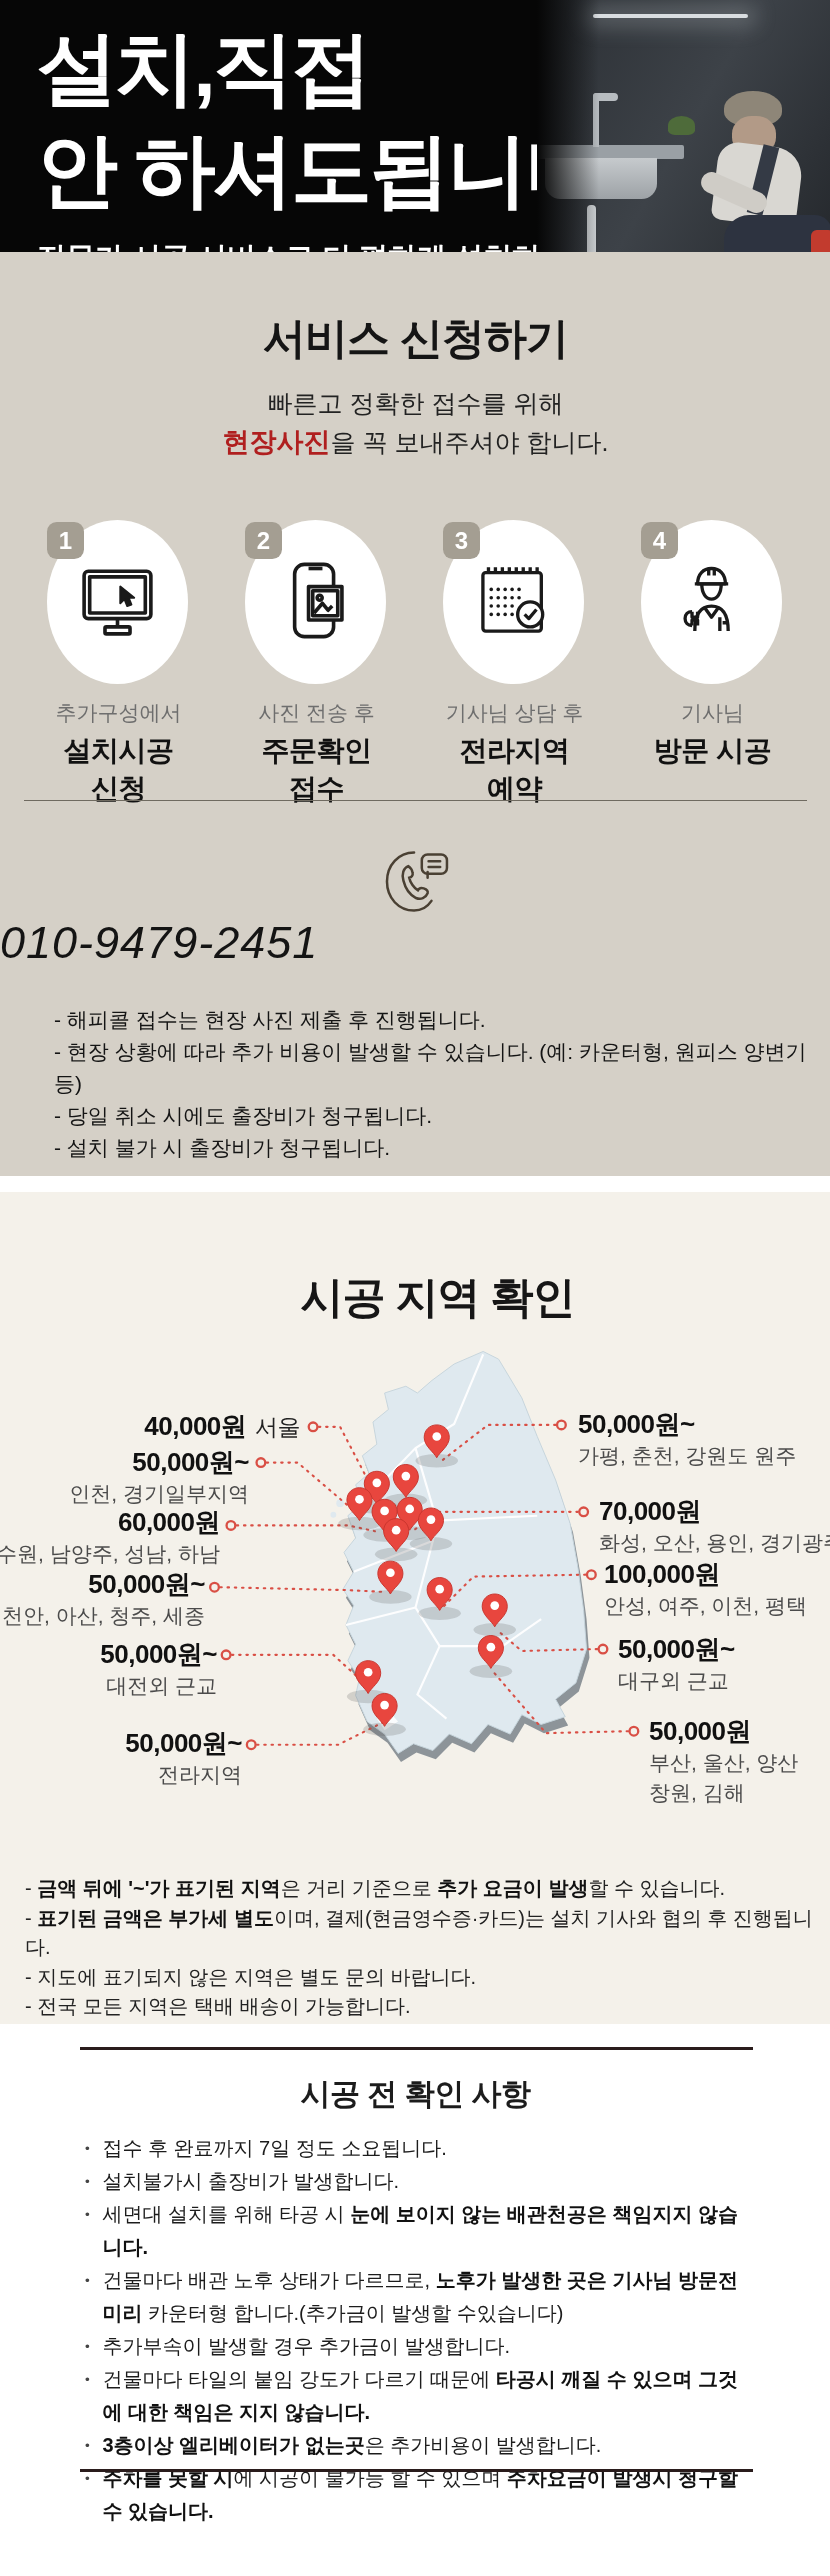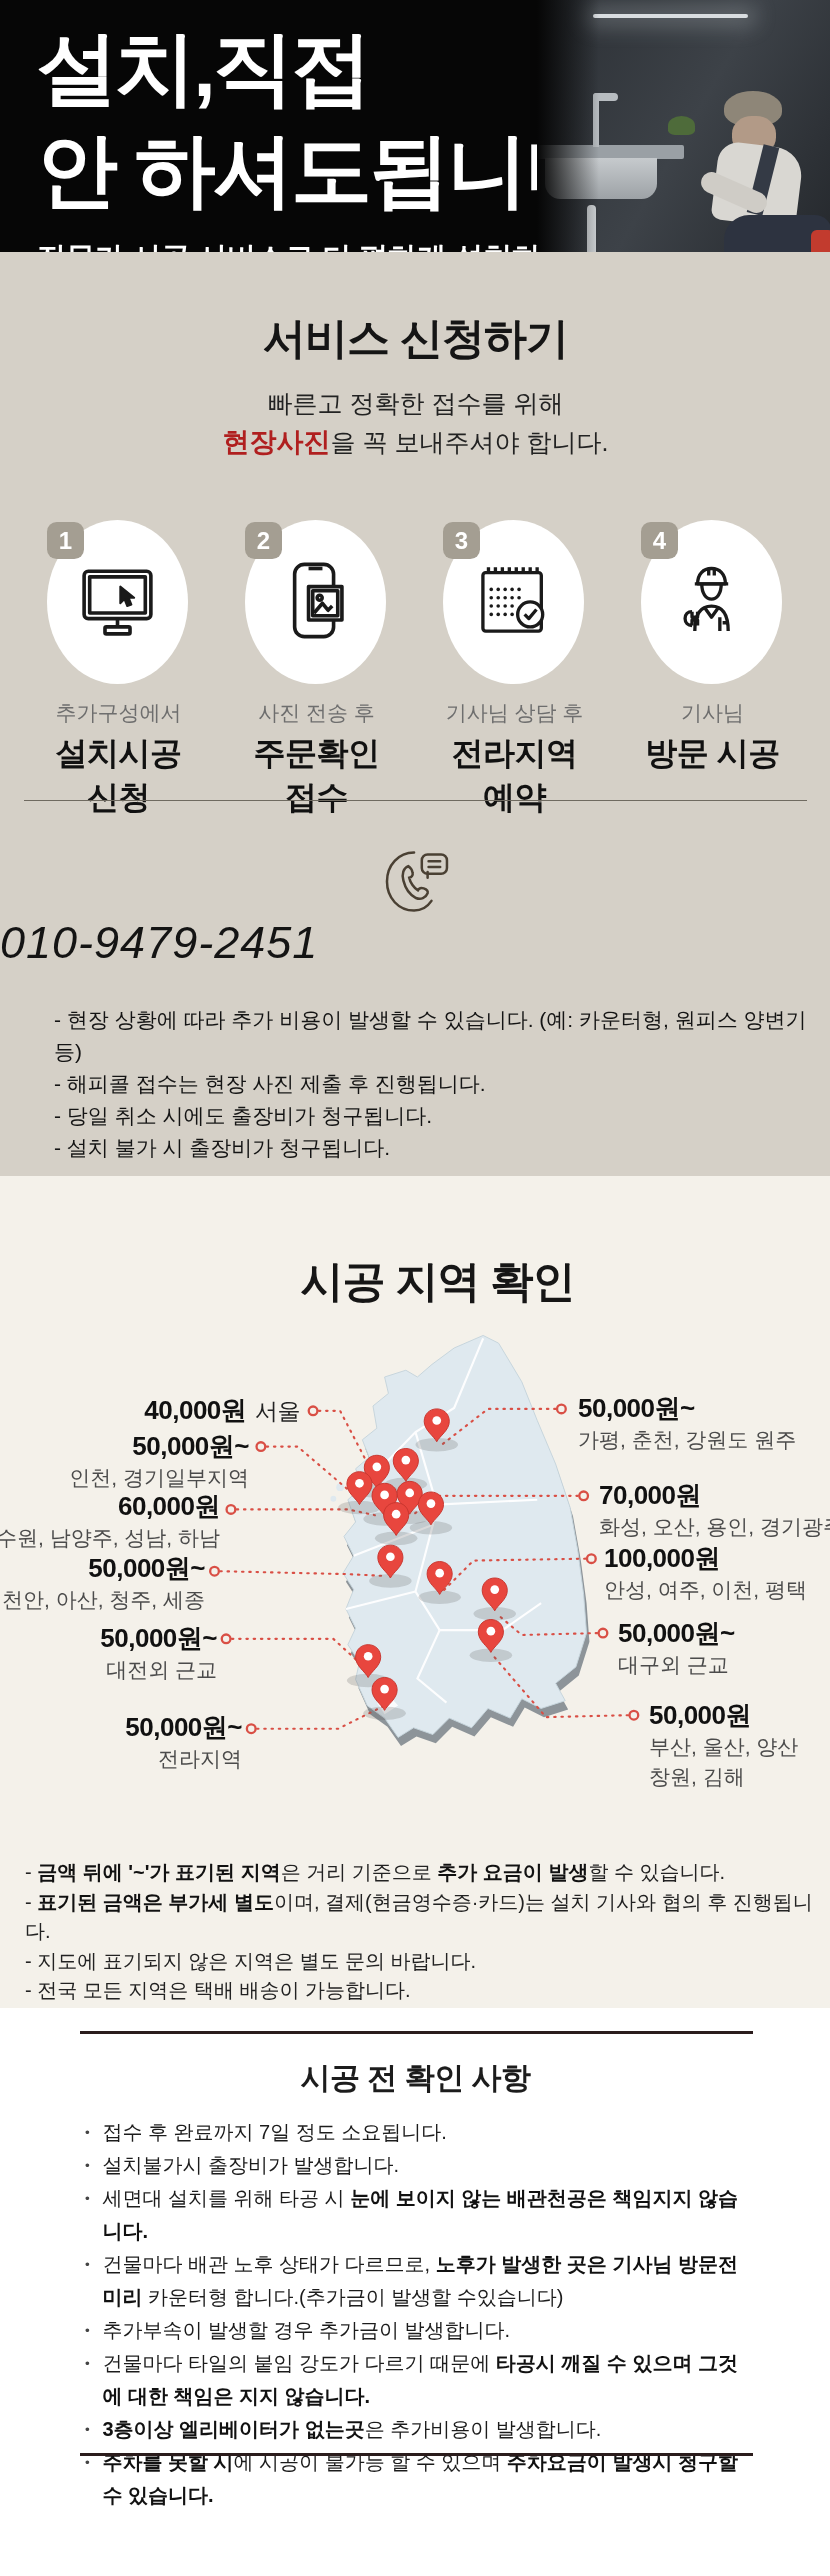--- a/index.html
+++ b/index.html
@@ -39,32 +39,32 @@
   .apply h2{margin:0;padding-top:58px;text-align:center;font-size:43px;font-weight:800;letter-spacing:-1px;}
   .apply-sub{margin:15.5px 0 0;text-align:center;font-size:25px;line-height:39px;color:#222;}
   .apply-sub .red{color:#b01f1f;font-weight:800;font-size:27px;}
   .steps{position:absolute;left:0;top:268px;width:100%;display:flex;justify-content:center;gap:55px;}
   .step{width:143px;text-align:center;}
   .egg{position:relative;width:141px;height:164px;background:#fff;border-radius:50%;
        display:flex;align-items:center;justify-content:center;}
   .badge{position:absolute;left:0;top:1.9px;width:37px;height:37px;border-radius:9.7px;background:#a49e92;
          color:#fff;font-size:24px;font-weight:700;line-height:37px;text-align:center;}
   .step-l1{margin-top:14.5px;font-size:21px;color:#6e6e6e;}
-  .step-l2{margin-top:5.8px;font-size:32px;font-weight:800;color:#111;letter-spacing:-0.5px;}
+  .step-l2{margin-top:5.8px;font-size:28px;font-weight:800;color:#111;letter-spacing:-0.5px;}
   .apply-divider{position:absolute;left:24px;right:24px;top:548px;height:0;border:none;
                  border-top:1.9px solid #6f6a60;margin:0;}
   .phone-icon{position:absolute;top:587px;left:50%;transform:translateX(-50%);}
   .phone-number{position:absolute;top:665px;width:100%;font-size:45px;font-weight:400;
                 letter-spacing:1px;color:#141414;font-style:italic;}
   .apply-notes{position:absolute;left:54px;top:752px;margin:0;padding:0;list-style:none;
                font-size:21px;line-height:32px;color:#141414;}
 
   
   .region{position:relative;height:832px;background:#f4f1ea;color:#161616;}
-  .region h2{margin:0;padding-top:77px;text-align:center;font-size:43px;font-weight:800;letter-spacing:-1px;padding-left:44px;}
+  .region h2{margin:16px;padding-top:77px;text-align:center;font-size:43px;font-weight:800;letter-spacing:-1px;padding-left:44px;}
   .map-svg{position:absolute;left:0;top:0;width:831px;height:832px;}
   .rlabel{position:absolute;white-space:nowrap;}
   .rlabel .price{font-size:26px;font-weight:800;color:#111;line-height:31px;letter-spacing:-0.5px;}
   .rlabel .seoul-inline{font-size:23px;font-weight:400;color:#222;margin-left:8.7px;}
   .rlabel .rgn{font-size:21px;color:#4b4b4b;line-height:28px;margin-top:1.9px;}
   .ll{text-align:right;}
   .region-notes{position:absolute;left:25px;top:682px;margin:0;padding:0;list-style:none;
                 font-size:20px;line-height:29.5px;color:#222;}
   .region-notes b,.precheck b{font-weight:800;color:#111;}
 
@@ -221,22 +221,22 @@
         <path d="M44 14 C28 14 16 27 16 44 C16 61 28 74 44 74 C52 74 58 70 62 64"></path>
         <path d="M38 28 C33 30 31 36 33 43 C35 51 40 58 46 61 C51 63 56 61 58 56 C58.5 54 57 52 54 51 C51 50 49 51 48 53 C44 51 40 45 39 40 C41.5 39.5 43 37.5 42.5 35 C42 32 40.5 29.5 38 28 Z"></path>
         <rect x="52" y="16" width="26" height="20" rx="6"></rect>
         <path d="M58 40 L58 34"></path>
         <path d="M59 23 L71 23 M59 29 L71 29"></path>
       </svg>
     </div>
     <div class="phone-number">010-9479-2451</div>
 
     <ul class="apply-notes">
+      <li>- 해피콜 접수는 현장 사진 제출 후 진행됩니다.</li>
       <li>- 현장 상황에 따라 추가 비용이 발생할 수 있습니다. (예: 카운터형, 원피스 양변기 등)</li>
-      <li>- 해피콜 접수는 현장 사진 제출 후 진행됩니다.</li>
       <li>- 당일 취소 시에도 출장비가 청구됩니다.</li>
       <li>- 설치 불가 시 출장비가 청구됩니다.</li>
     </ul>
   </section>
 
   <section class="region">
     <h2>시공 지역 확인</h2>
 
     <svg class="map-svg" viewBox="0 0 860 861">
       <defs>

